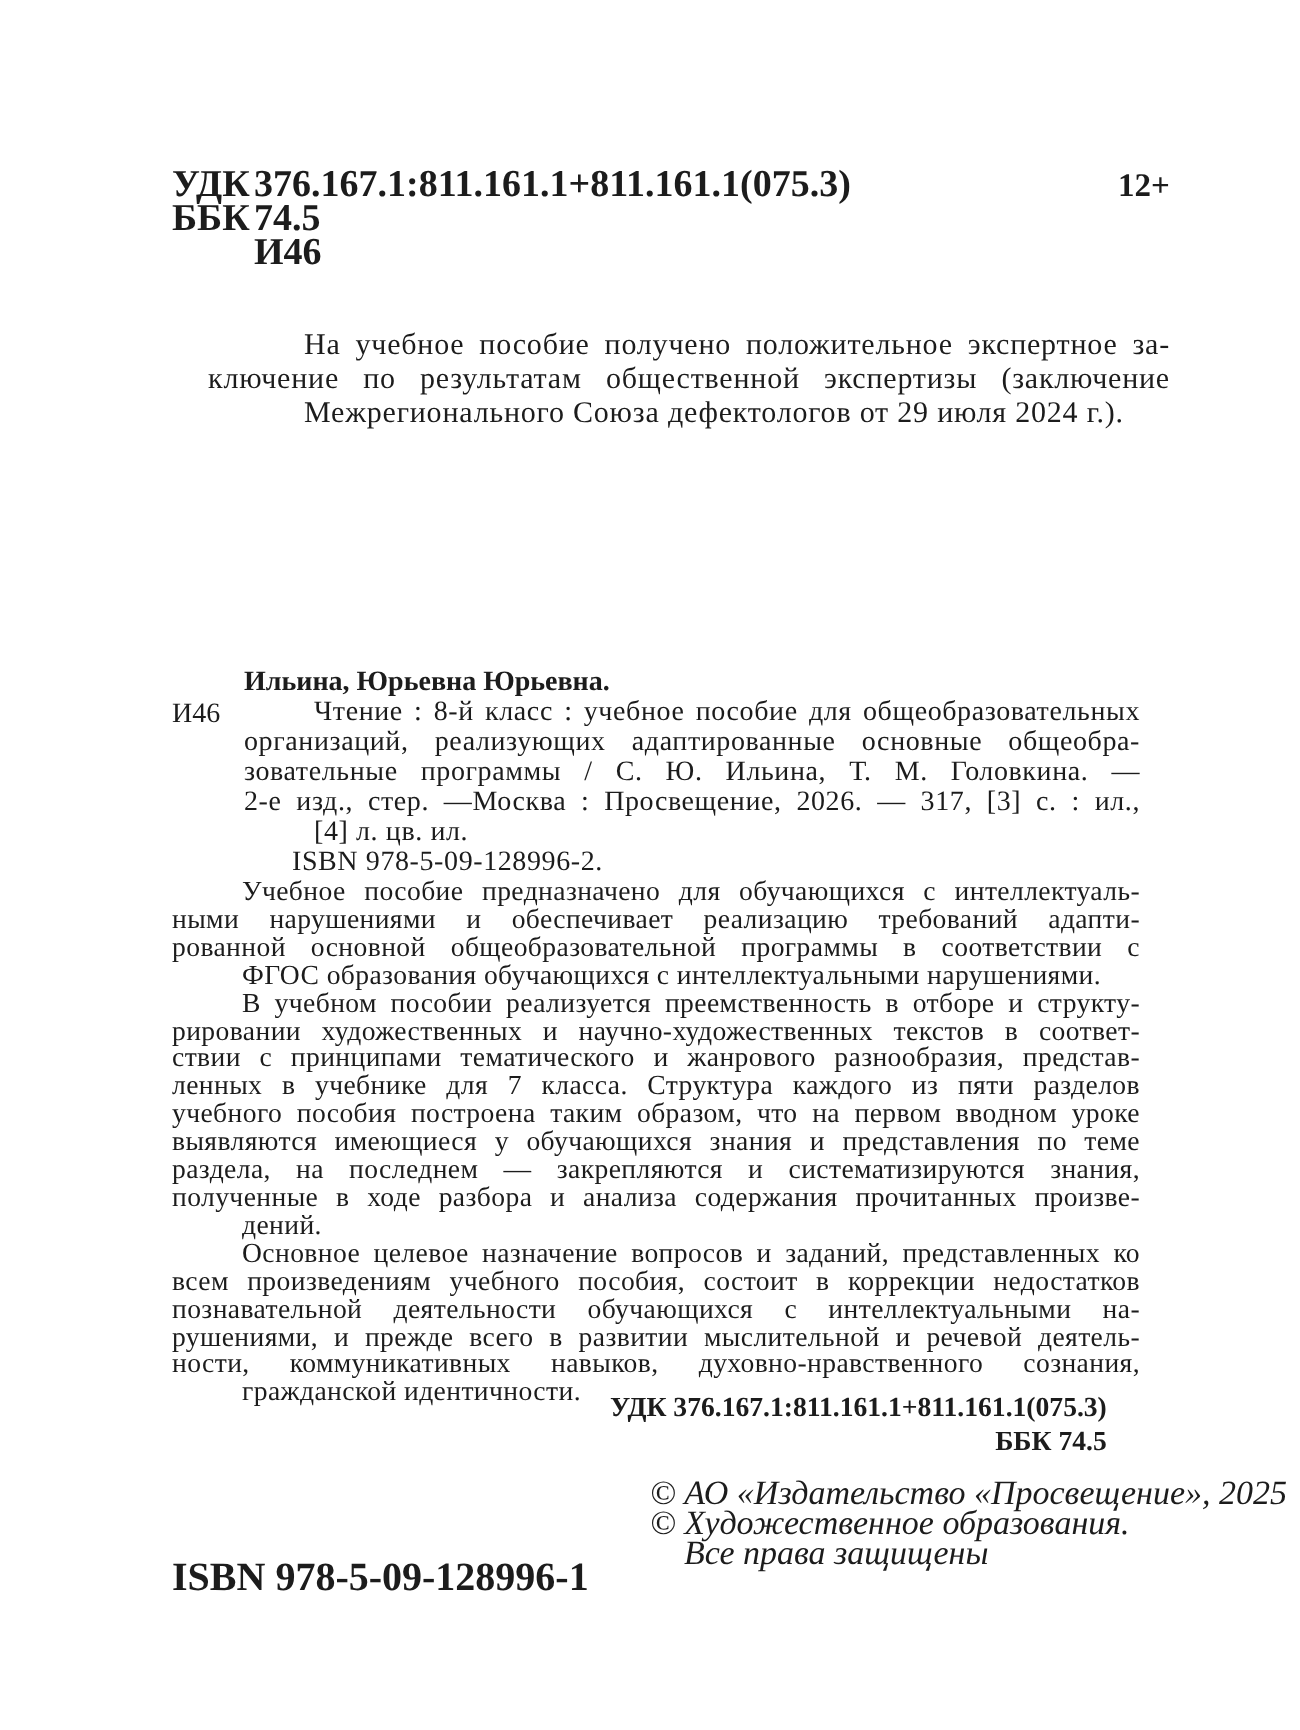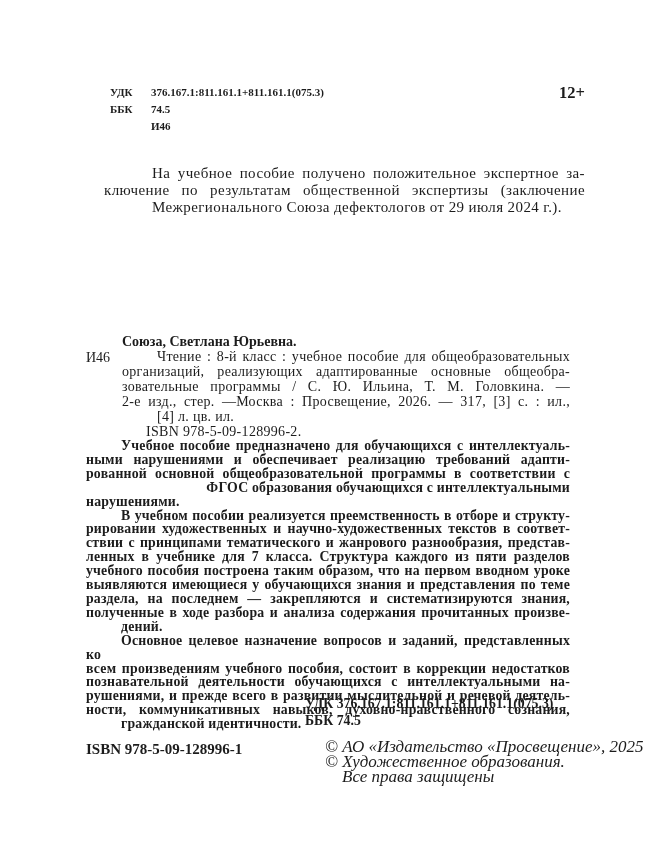--- a/index.html
+++ b/index.html
@@ -3,48 +3,48 @@
 <meta charset="utf-8">
 <style>
   html,body { margin:0; padding:0; background:#e8e8e8; }
   .page {
     position:relative; width:650px; height:865px; margin:0 auto;
     background:#ffffff; color:#1c1c1c;
     font-family:"Liberation Serif","DejaVu Serif",serif;
     overflow:hidden;
   }
   .just { text-align:justify; text-align-last:justify; }
-  .ll { display:inline-block; text-align:right; text-align-last:left; }
+  .ll { display:inline-block; text-align:center; text-align-last:left; }
 
   
-  .top-meta { position:absolute; left:86px; top:84px; font-weight:bold; font-size:11px; line-height:17px;margin-left:24px; }
+  .top-meta { position:absolute; left:86px; top:84px; font-weight:bold; font-size:19px; line-height:17px; }
   .top-meta .row { display:flex; }
   .top-meta .lbl { width:41px; }
   .age-badge { position:absolute; left:559px; top:83px; font-weight:bold; font-size:16.5px;text-align:center; }
 
   
   .expert-note {
     position:absolute; left:104px; top:150px; width:481px;
     font-size:15px; line-height:17px; letter-spacing:0.4px;
     text-indent:48px;
   }
 
   
   .catalog-card { position:absolute; left:86px; top:334px; width:484px; font-size:14px; line-height:15px; }
   .margin-code { position:absolute; left:0; top:16px; font-size:14px; }
   .author { margin:0 0 0 36px; font-weight:bold; }
   .biblio-desc { margin:0 0 0 36px; width:448px; letter-spacing:0.3px; text-indent:35px; }
   .isbn-line { margin:0 0 0 36px; text-indent:24px; letter-spacing:0.3px; }
-  .annot { margin:0; width:484px; font-size:13.8px; line-height:13.9px; letter-spacing:0.2px; text-indent:35px;font-weight:bold; }
+  .annot { margin:0; width:484px; font-size:13.8px; line-height:13.9px; letter-spacing:0.2px; text-indent:35px; }
 
   
-  .udk-footer { position:absolute; left:305px; top:696px; font-weight:bold; font-size:13.8px; line-height:16.5px; }
+  .udk-footer { position:absolute; left:305px; top:696px; font-weight:bold; font-size:13.8px; line-height:16.5px;text-align:right; }
 
   
-  .footer-isbn { position:absolute; left:86px; top:741px; font-weight:bold; font-size:15px;text-align:right; }
+  .footer-isbn { position:absolute; left:86px; top:778px; font-weight:bold; font-size:20px;text-align:right; }
   .copyright { position:absolute; left:325px; top:739px; font-size:17px; line-height:15.2px;font-style:italic; }
   .copyright .indent { padding-left:17px; }
 </style>
 </head>
 <body>
 
 <div class="page">
 
   <div class="top-meta">
     <div class="row">
@@ -60,21 +60,21 @@
       <span>И46</span>
     </div>
   </div>
 
   <div class="age-badge">12+</div>
 
   <p class="expert-note just">На учебное пособие получено положительное экспертное за-<br>ключение по результатам общественной экспертизы (заключение<br><span class="ll">Межрегионального Союза дефектологов от 29 июля 2024 г.).</span></p>
 
   <div class="catalog-card">
     <div class="margin-code">И46</div>
-    <p class="author">Союза, Светлана Юрьевна.</p>
+    <p class="author">Ильина, Юрьевна Юрьевна.</p>
     <p class="biblio-desc just">Чтение : 8-й класс : учебное пособие для общеобразовательных<br>организаций, реализующих адаптированные основные общеобра-<br>зовательные программы / С. Ю. Ильина, Т. М. Головкина. —<br>2-е изд., стер. —Москва : Просвещение, 2026. — 317, [3] с. : ил.,<br><span class="ll">[4] л. цв. ил.</span></p>
     <p class="isbn-line">ISBN 978-5-09-128996-2.</p>
     <p class="annot just">Учебное пособие предназначено для обучающихся с интеллектуаль-<br>ными нарушениями и обеспечивает реализацию требований адапти-<br>рованной основной общеобразовательной программы в соответствии с<br><span class="ll">ФГОС образования обучающихся с интеллектуальными нарушениями.</span></p>
     <p class="annot just">В учебном пособии реализуется преемственность в отборе и структу-<br>рировании художественных и научно-художественных текстов в соответ-<br>ствии с принципами тематического и жанрового разнообразия, представ-<br>ленных в учебнике для 7 класса. Структура каждого из пяти разделов<br>учебного пособия построена таким образом, что на первом вводном уроке<br>выявляются имеющиеся у обучающихся знания и представления по теме<br>раздела, на последнем — закрепляются и систематизируются знания,<br>полученные в ходе разбора и анализа содержания прочитанных произве-<br><span class="ll">дений.</span></p>
     <p class="annot just">Основное целевое назначение вопросов и заданий, представленных ко<br>всем произведениям учебного пособия, состоит в коррекции недостатков<br>познавательной деятельности обучающихся с интеллектуальными на-<br>рушениями, и прежде всего в развитии мыслительной и речевой деятель-<br>ности, коммуникативных навыков, духовно-нравственного сознания,<br><span class="ll">гражданской идентичности.</span></p>
   </div>
 
   <div class="udk-footer">
     <div>УДК 376.167.1:811.161.1+811.161.1(075.3)</div>
     <div>ББК 74.5</div>

